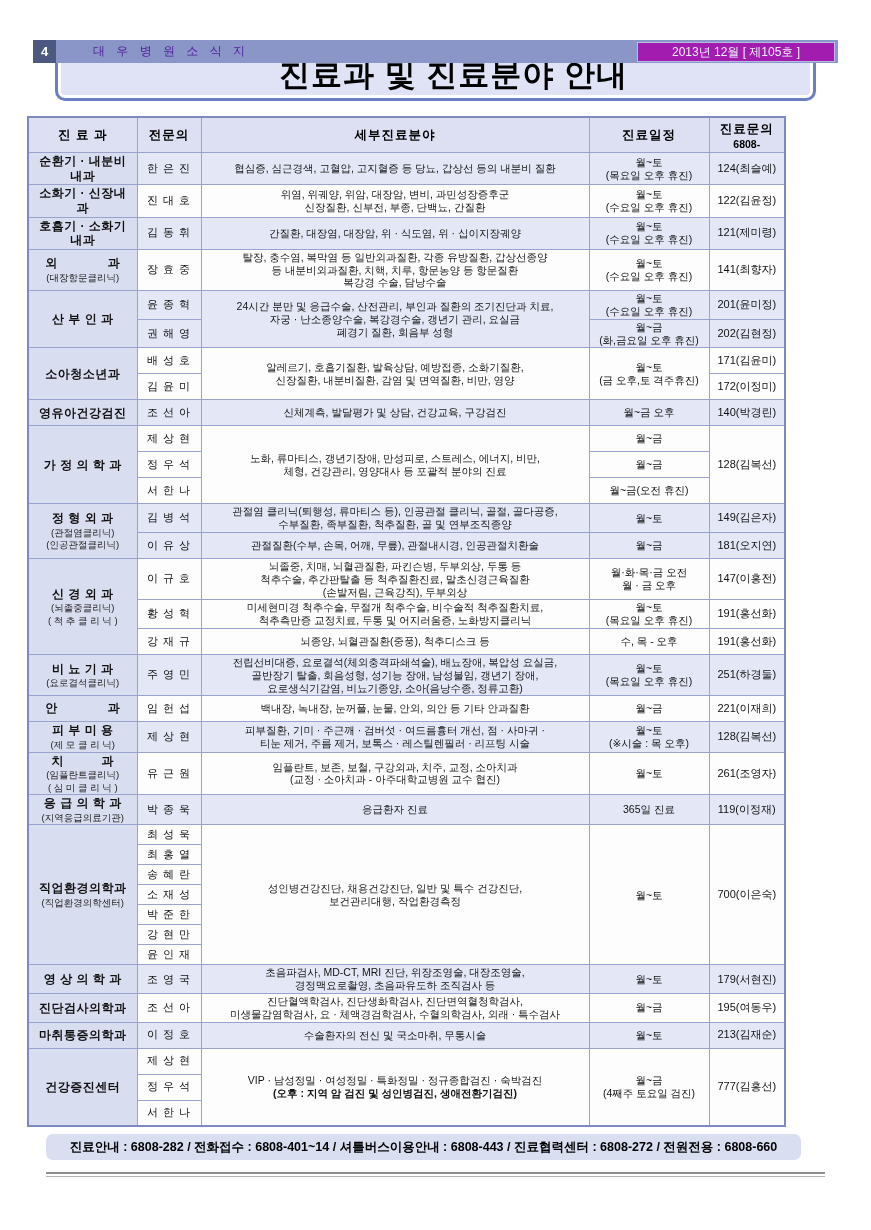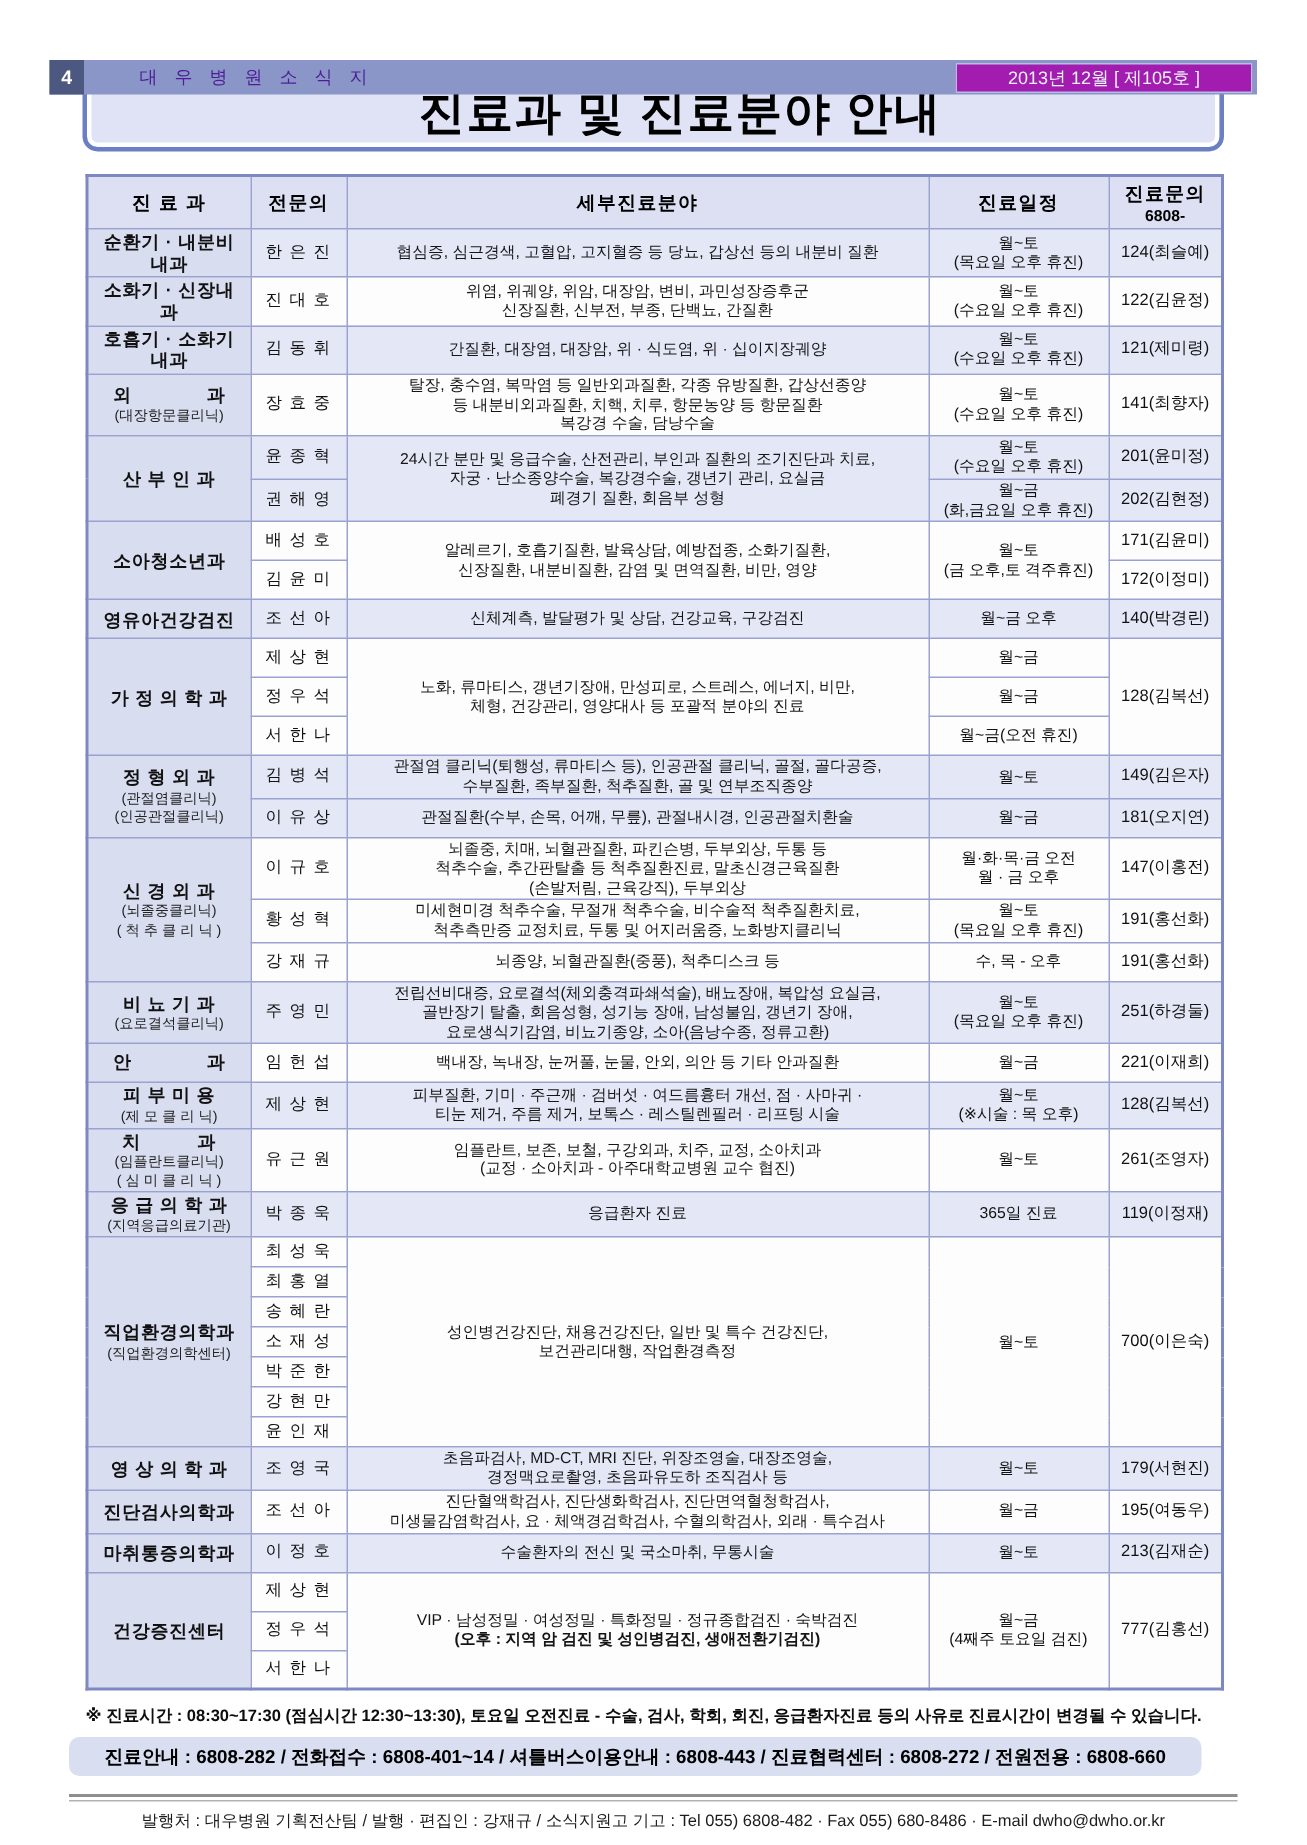--- a/index.html
+++ b/index.html
@@ -14,21 +14,21 @@
             font-size:12px;letter-spacing:4px;font-weight:normal;}
   .issue-box{position:absolute;right:3px;top:2px;width:196px;height:18px;background:#a21caf;
              border:1px solid #b7bfe0;color:#eef0fa;font-size:12px;text-align:center;line-height:18px;}
 
   
   .title-box{margin:49px 55px 0 55px;height:46px;background:#dfe3f5;border:3px solid #6d7fc3;
              border-radius:10px;box-shadow:inset 0 0 0 3px #ffffff;
              text-align:center;font-size:31px;font-weight:800;letter-spacing:1px;line-height:46px;color:#000;padding-left:36px;}
 
   
-  .tbl-wrap{margin:15px 57px 0 57px;}
+  .tbl-wrap{margin:15px 57px 0 27px;}
   table{border-collapse:collapse;width:757px;table-layout:fixed;border:2px solid #7e89c2;}
   col.c1{width:109px}col.c2{width:64px}col.c3{width:388px}col.c4{width:120px}col.c5{width:76px}
   th,td{border:1px solid #9aa2cf;padding:1px 4px;vertical-align:middle;}
   thead th{background:#dce0f2;font-size:12.5px;font-weight:bold;height:32px;color:#000;letter-spacing:1px;}
   th .sub{display:block;font-size:10.5px;font-weight:bold;letter-spacing:0;}
   tbody tr{height:26px;}
   tbody tr.compact{height:20px;}
   td{font-size:10.5px;line-height:1.22;background:#fdfdfe;}
   tr.shade td{background:#e4e8f6;}
   td.dept{background:#d9ddf0 !important;text-align:center;}
@@ -455,18 +455,16 @@
           <tr>
             <td class="doctor">정 우 석</td>
           </tr>
           <tr>
             <td class="doctor">서 한 나</td>
           </tr>
         </tbody>
     </table>
   </div>
 
-  <div class="note">※ 진료시간 : 08:30~17:30 (점심시간 12:30~13:30), 토요일 오전진료 - 수술, 검사, 학회, 회진, 응급환자진료 등의 사유로 진료시간이 변경될 수 있습니다.</div>
   <div class="contact-bar">진료안내 : 6808-282  /  전화접수 : 6808-401~14  /  셔틀버스이용안내 : 6808-443  /  진료협력센터 : 6808-272 /  전원전용 : 6808-660</div>
   <div class="pub-rule"></div>
-  <div class="publisher">발행처 : 대우병원 기획전산팀 / 발행 · 편집인 : 강재규 / 소식지원고 기고 : Tel 055) 6808-482 · Fax 055) 680-8486 · E-mail  dwho@dwho.or.kr</div>
 
 </div>
 
 </body></html>

